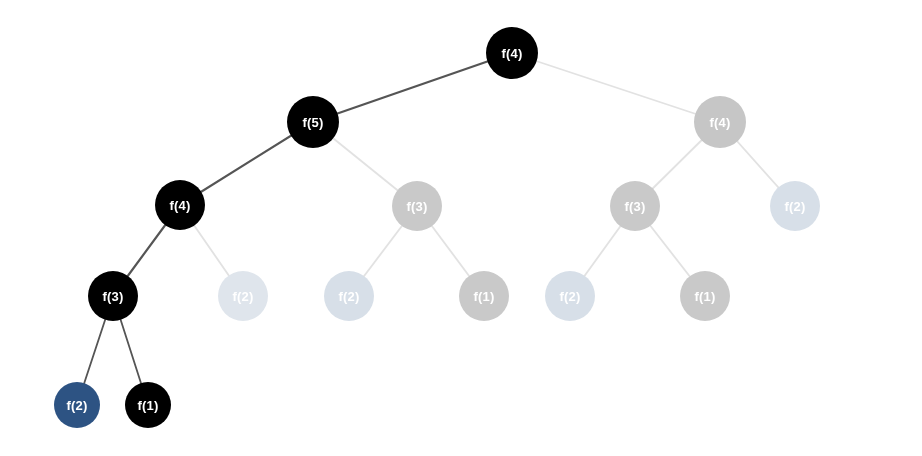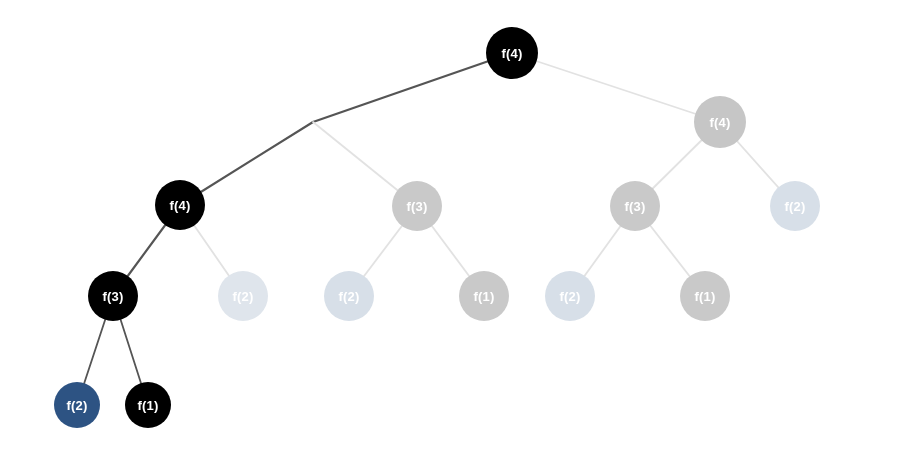--- a/index.html
+++ b/index.html
@@ -68,20 +68,23 @@
       <line x1="417" y1="206" x2="484" y2="296" stroke="#e2e2e2" stroke-width="1.8" stroke-linecap="round"></line>
       <line x1="635" y1="206" x2="570" y2="296" stroke="#e2e2e2" stroke-width="1.8" stroke-linecap="round"></line>
       <line x1="635" y1="206" x2="705" y2="296" stroke="#e2e2e2" stroke-width="1.8" stroke-linecap="round"></line>
       <line x1="113" y1="296" x2="77" y2="405" stroke="#555555" stroke-width="1.8" stroke-linecap="round"></line>
       <line x1="113" y1="296" x2="148" y2="405" stroke="#555555" stroke-width="1.8" stroke-linecap="round"></line>
     </svg>
   <div id="node-layer">
       <div class="node" style="left: 486px; top: 27px; width: 52px; height: 52px; background: rgb(0, 0, 0);">
         <span class="node-label" style="color: rgb(255, 255, 255);">f(4)</span>
       </div>
+      <div class="node" style="left: 287px; top: 96px; width: 52px; height: 52px; background: rgb(0, 0, 0);">
+        <span class="node-label" style="color: rgb(255, 255, 255);">f(5)</span>
+      </div>
       <div class="node" style="left: 694px; top: 96px; width: 52px; height: 52px; background: rgb(198, 198, 198);">
         <span class="node-label" style="color: rgb(255, 255, 255);">f(4)</span>
       </div>
       <div class="node" style="left: 155px; top: 180px; width: 50px; height: 50px; background: rgb(0, 0, 0);">
         <span class="node-label" style="color: rgb(255, 255, 255);">f(4)</span>
       </div>
       <div class="node" style="left: 392px; top: 181px; width: 50px; height: 50px; background: rgb(201, 201, 201);">
         <span class="node-label" style="color: rgb(255, 255, 255);">f(3)</span>
       </div>
       <div class="node" style="left: 610px; top: 181px; width: 50px; height: 50px; background: rgb(201, 201, 201);">

